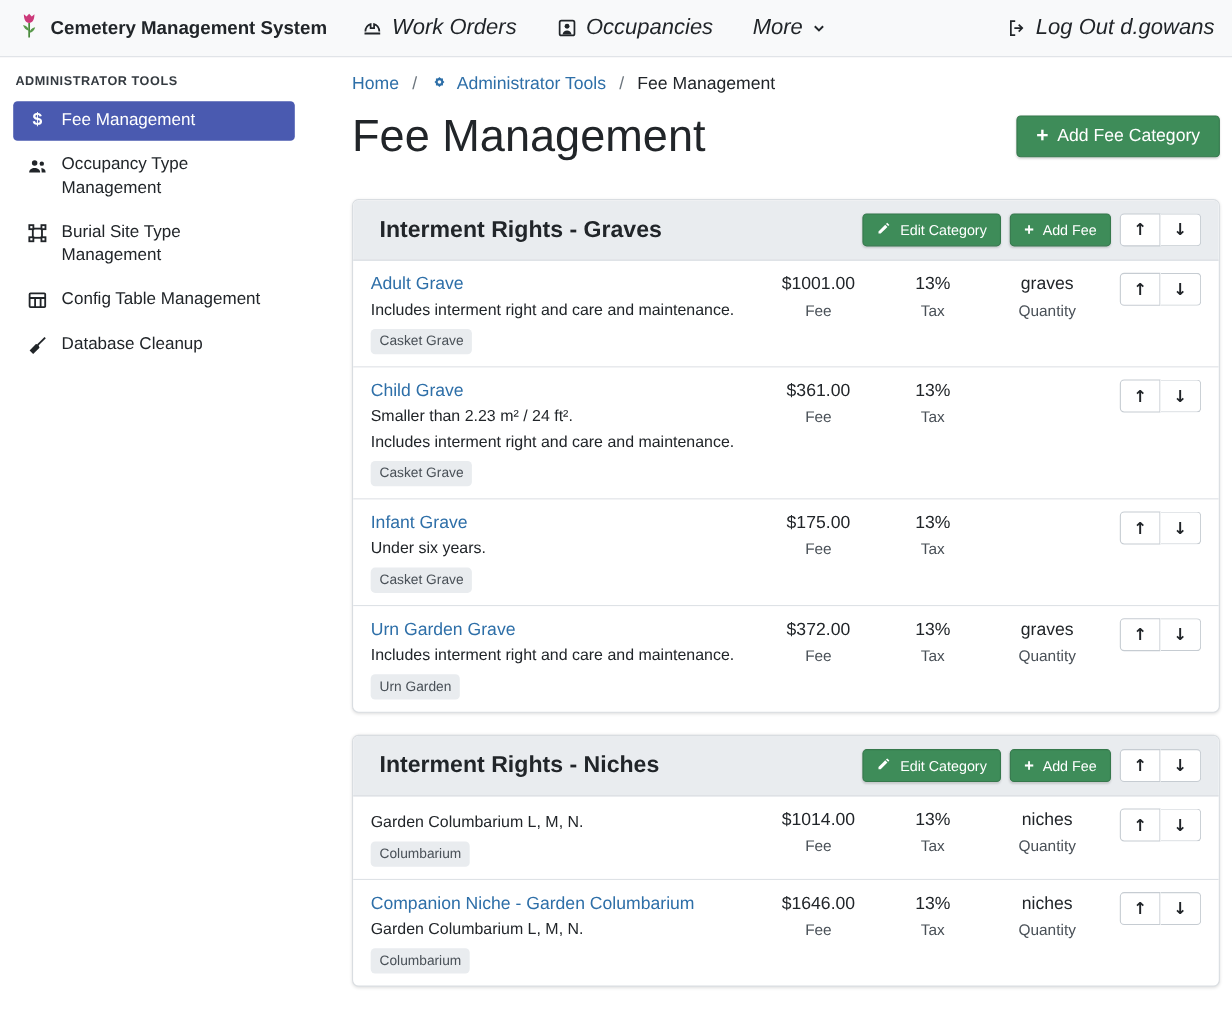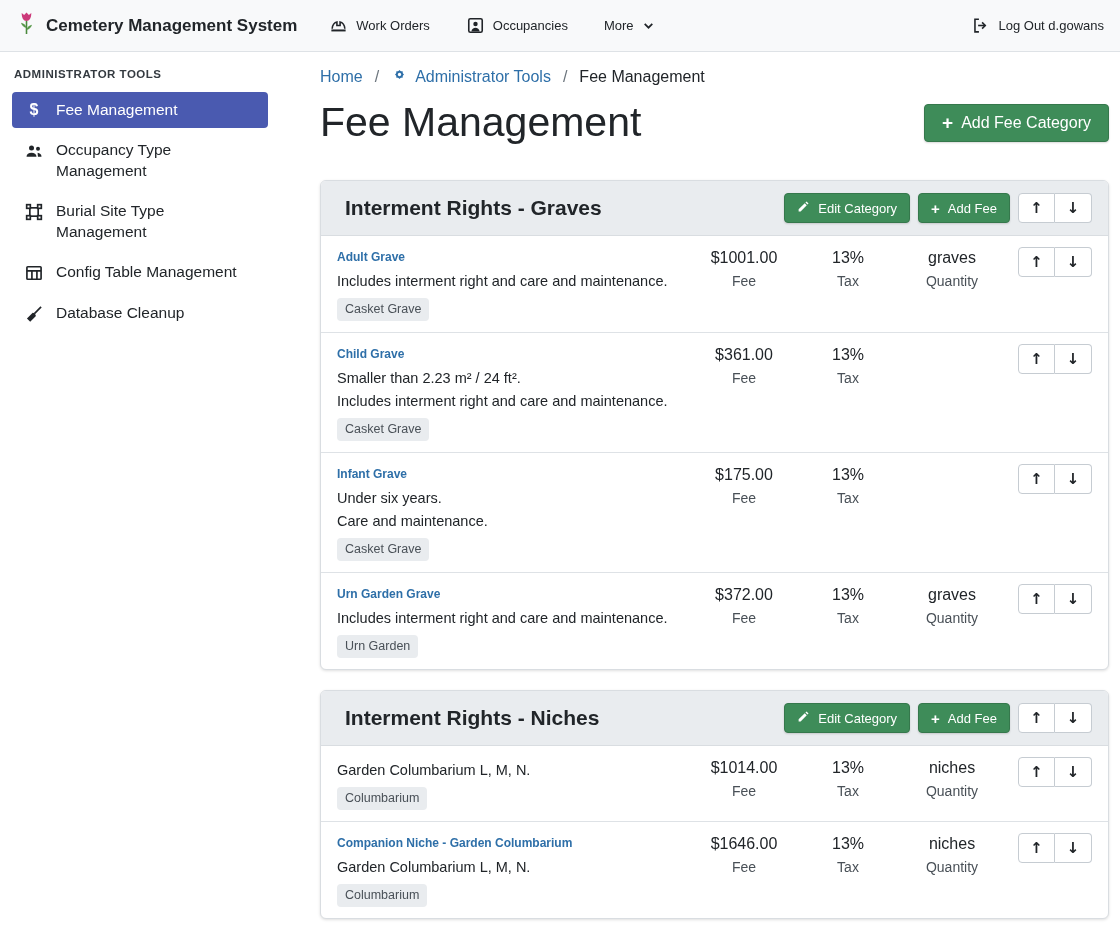--- a/index.html
+++ b/index.html
@@ -6,21 +6,21 @@
   * { margin:0; padding:0; box-sizing:border-box; }
   html,body { width:1120px; height:939px; overflow:hidden; background:#fff;
     font-family:"Liberation Sans","DejaVu Sans",sans-serif; color:#212529; }
   a { text-decoration:none; cursor:pointer; }
 
   
   .navbar { height:52px; background:#f8f9fa; border-bottom:1px solid #dee2e6;
     display:flex; align-items:center; padding:4px 16px; }
   .brand { display:flex; align-items:center; gap:9px; font-weight:bold; font-size:17px; color:#212529; }
   .nav-links { display:flex; align-items:center; margin-left:32px; gap:36px; }
-  .nav-link { display:flex; align-items:center; gap:8px; font-size:13px; color:#212529; cursor:pointer; }
+  .nav-link { display:flex; align-items:center; gap:8px; font-size:20px; color:#212529; cursor:pointer;font-style:italic; }
   .nav-spacer { flex:1; }
   .nav-link svg { display:block; }
 
   
   .layout { display:flex; height:887px;gap:28px; }
   .sidebar { width:280px; flex-shrink:0; padding:10px 12px; }
   .sidebar-heading { font-size:11.5px; font-weight:bold; letter-spacing:.5px; color:#343a40; margin:6px 2px 12px; }
   .side-item { display:flex; align-items:flex-start; gap:12px; padding:8px 12px; margin-bottom:4px;
     border-radius:4px; font-size:15.5px; line-height:1.32; color:#212529; cursor:pointer; }
   .side-item .icon { width:20px; flex-shrink:0; display:flex; justify-content:center; margin-top:1px; }
@@ -60,21 +60,21 @@
   .arrow-btn { width:37px; height:30px; background:#fff; border:1px solid #c6ccd2; cursor:pointer;
     display:flex; align-items:center; justify-content:center; color:#212529;
     font-size:15px; font-weight:600; font-family:"DejaVu Sans",sans-serif; }
   .arrow-btn:first-child { border-radius:4px 0 0 4px; }
   .arrow-btn:last-child { border-radius:0 4px 4px 0; border-left:none; }
 
   
   .fee-row { display:flex; align-items:flex-start; padding:11px 16px; }
   .fee-row + .fee-row { border-top:1px solid #dee2e6; }
   .fee-main { flex:1; padding-right:10px; }
-  .fee-name { color:#2e6fa8; font-weight:700; font-size:12px; line-height:21px; display:inline-block;text-align:right; }
+  .fee-name { color:#2e6fa8; font-weight:400; font-size:16px; line-height:21px; display:inline-block;text-align:right; }
   .fee-desc { font-size:14.5px; line-height:20px; margin-top:3px; color:#212529; }
   .badge { display:inline-block; background:#e9ecef; color:#495057; font-size:12.5px;
     padding:4px 8px; border-radius:4px; margin-top:7px; line-height:1.2; }
   .fee-col { width:104px; flex-shrink:0; text-align:center; }
   .col-val { font-size:16px; line-height:21px; color:#212529; }
   .col-lbl { font-size:14px; color:#495057; margin-top:5px; }
   .row-arrows { margin-left:14px; }
 </style>
 </head>
 <body>
@@ -281,21 +281,20 @@
         <div class="arrow-group row-arrows">
           <button class="arrow-btn">↑</button>
           <button class="arrow-btn">↓</button>
         </div>
       </div>
 
       <div class="fee-row">
         <div class="fee-main">
           <a class="fee-name">Infant Grave</a>
           <div class="fee-desc">Under six years.</div>
-          <div class="fee-desc">Care and maintenance.</div>
           <span class="badge">Casket Grave</span>
         </div>
         <div class="fee-col">
           <div class="col-val">$175.00</div>
           <div class="col-lbl">Fee</div>
         </div>
         <div class="fee-col">
           <div class="col-val">13%</div>
           <div class="col-lbl">Tax</div>
         </div>

